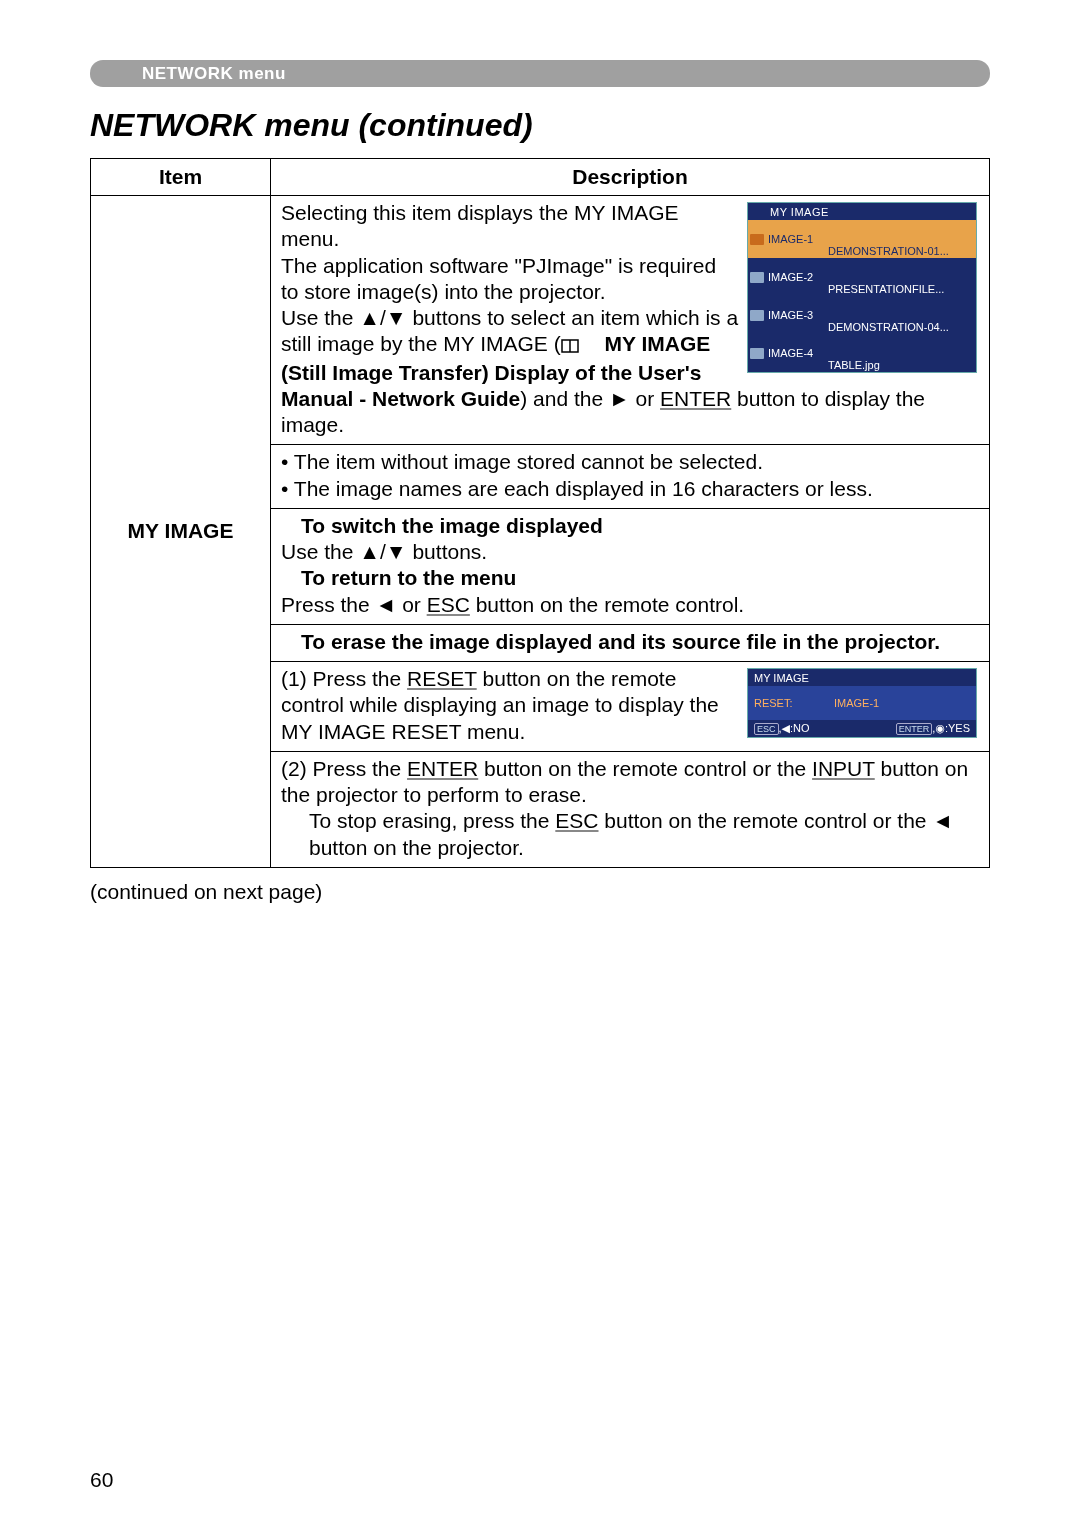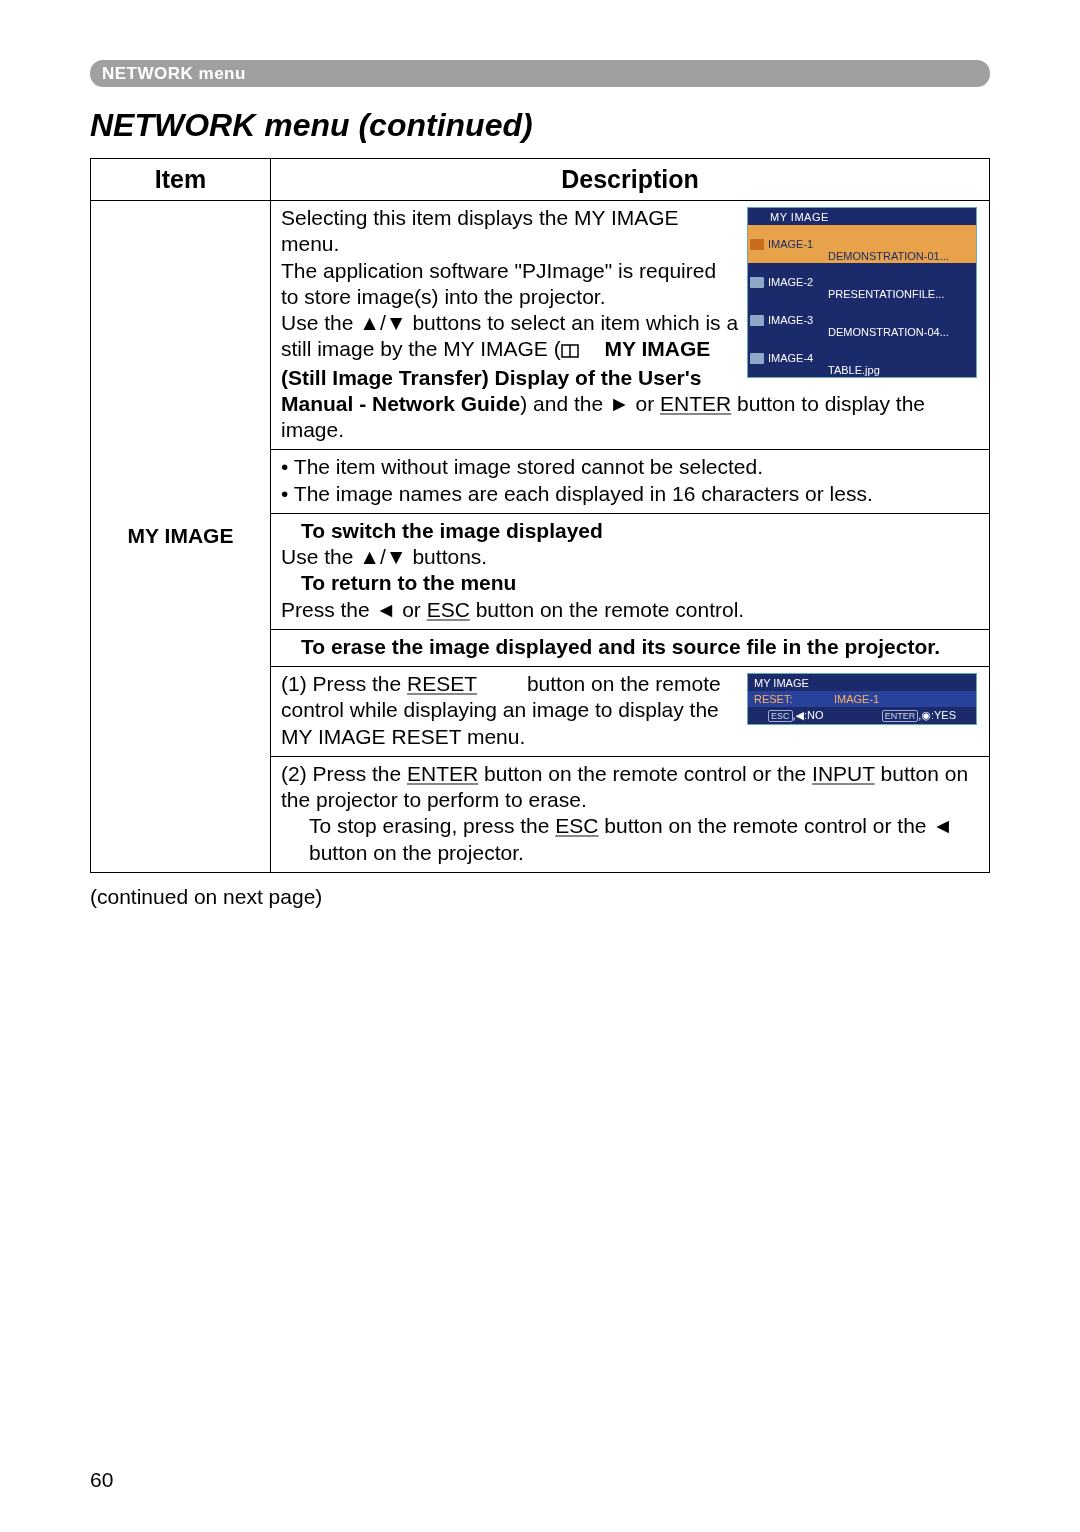--- a/index.html
+++ b/index.html
@@ -19,39 +19,40 @@
     height: 27px;
     display: flex;
     align-items: center;
     padding-left: 12px;
   }
   .header-bar span {
     color: #fff;
     font-weight: bold;
     font-size: 17px;
     letter-spacing: 0.5px;
+    margin-left: 40px;
   }
   h1.section-title {
     font-style: italic;
     font-weight: bold;
     font-size: 32px;
     margin: 20px 0 14px 0;
   }
   table.main {
     border-collapse: collapse;
     width: 100%;
   }
   table.main th, table.main td {
     border: 1px solid #000;
   }
   table.main th {
     font-weight: bold;
     text-align: center;
     padding: 6px 10px;
-    font-size: 25px;
+    font-size: 21px;
   }
   .item-cell {
     text-align: center;
     font-weight: bold;
     width: 180px;
     vertical-align: middle;
   }
   .desc-cell {
     vertical-align: top;
     padding: 0;
@@ -107,24 +108,24 @@
   .osd2 {
     float: right;
     width: 230px;
     background: #1a2a6a;
     color: #fff;
     border: 1px solid #6aa;
     font-size: 11px;
     margin: 2px 2px 4px 8px;
   }
   .osd2 .title { padding: 3px 6px 2px 6px; }
-  .osd2 .row2 { display: flex; padding: 2px 6px; align-items: center; background:#29439a; }
+  .osd2 .row2 { display: flex; padding: 11px 6px; align-items: center; background:#29439a; }
   .osd2 .row2 .l { width: 80px; color: #ffb060; }
   .osd2 .row2 .r { color: #ffb060; }
-  .osd2 .row3 { display: flex; padding: 2px 20px; justify-content: space-between; }
+  .osd2 .row3 { display: flex; padding: 2px 6px; justify-content: space-between; }
   .kbox {
     display: inline-block;
     border: 1px solid #aac;
     border-radius: 2px;
     padding: 0 2px;
     font-size: 9px;
     color: #cde;
   }
   .book {
     display: inline-block;
@@ -223,21 +224,21 @@
           <div class="row2">
             <span class="l">RESET:</span>
             <span class="r">IMAGE-1</span>
           </div>
           <div class="row3">
             <span><span class="kbox">ESC</span><span>,◀:NO</span></span>
             <span><span class="kbox">ENTER</span><span>,◉:YES</span></span>
           </div>
         </div>
         <p style="padding-left:0;">
-          <span>(1) Press the </span><span class="key-btn">RESET</span><span style="display:inline;margin-left:44px;"> button on the remote control while displaying an image to display the MY IMAGE RESET menu.</span>
+          <span>(1) Press the </span><span class="key-btn">RESET</span><span style="display:inline;"> button on the remote control while displaying an image to display the MY IMAGE RESET menu.</span>
         </p>
         <div style="clear:both"></div>
       </div>
 
       <div class="sub">
         <p>
           <span>(2) Press the </span><span class="key-btn">ENTER</span><span> button on the remote control or the </span><span class="key-btn">INPUT</span><span> button on the projector to perform to erase.</span><br>
           <span style="padding-left:28px;display:inline-block"><span>To stop erasing, press the </span><span class="key-btn">ESC</span><span> button on the remote control or the ◄ button on the projector.</span></span>
         </p>
       </div>

